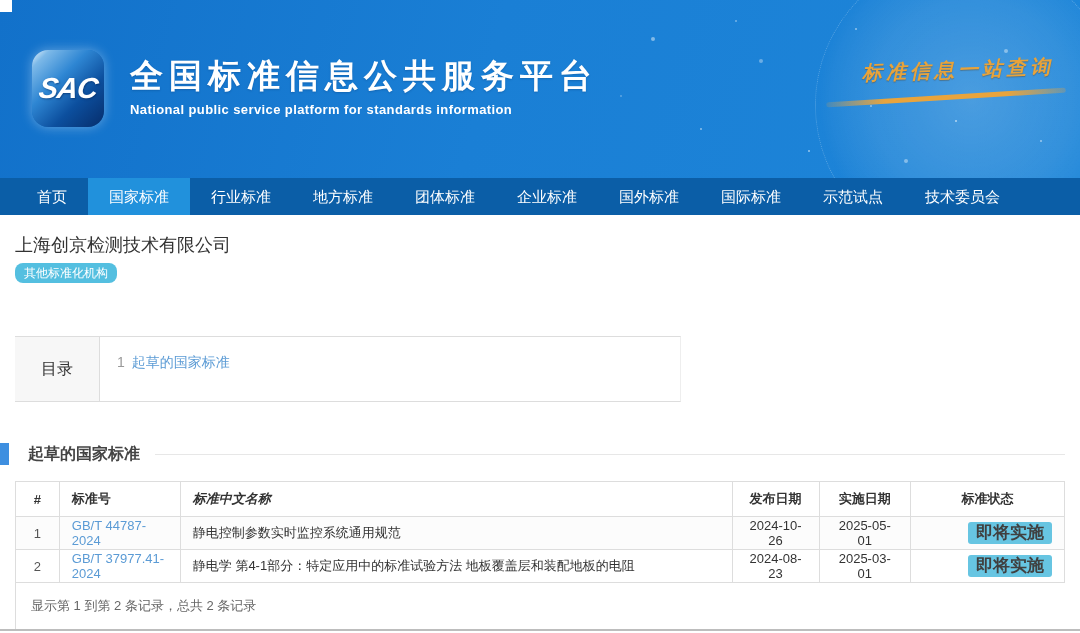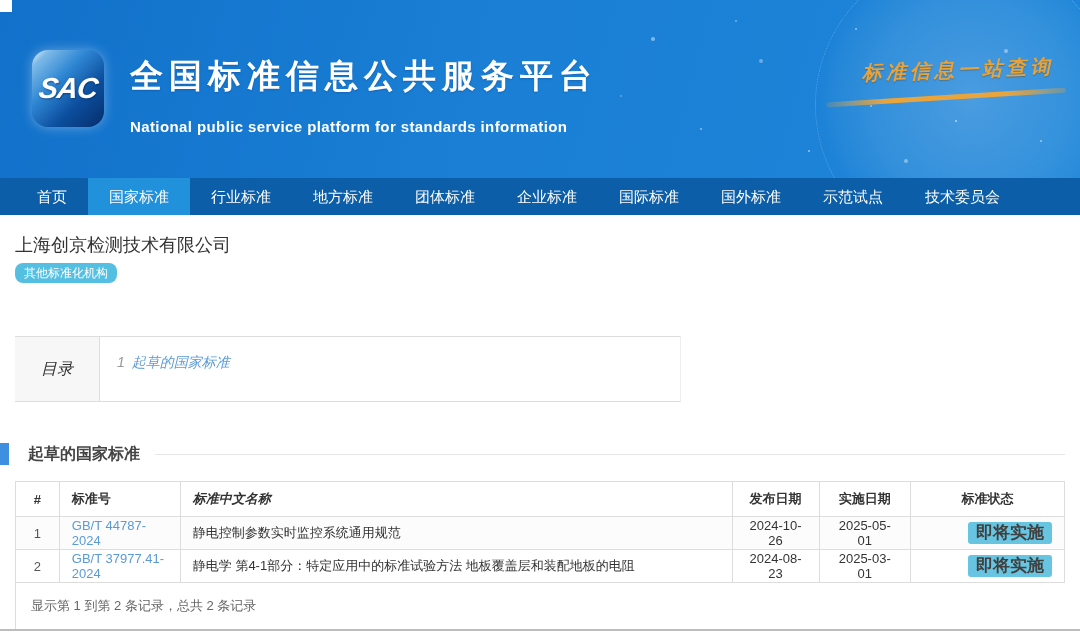--- a/index.html
+++ b/index.html
@@ -20,39 +20,39 @@
           1040px 140px 0 0 rgba(255,255,255,.5), 870px 105px 0 0 rgba(255,255,255,.45),
           620px 95px 0 0 rgba(255,255,255,.3), 735px 20px 0 0 rgba(255,255,255,.4); }
   .logo { position:absolute; left:32px; top:50px; width:72px; height:77px; border-radius:16px;
           background:linear-gradient(135deg,#f0f7fd 0%, #7db9e8 12%, #2e86d3 38%, #0c4f9e 66%, #062d6b 100%);
           box-shadow:0 0 12px rgba(255,255,255,.35);
           display:flex; align-items:center; justify-content:center; }
   .logo span { color:#ffffff; font-weight:bold; font-style:italic; font-size:29px; letter-spacing:-1px;
                transform:skewX(-8deg); text-shadow:1px 1px 2px rgba(0,30,80,.5); }
   .title-wrap { position:absolute; left:130px; top:54px; color:#ffffff; }
   .title-cn { font-size:33px; font-weight:bold; letter-spacing:6px; text-shadow:0 1px 2px rgba(0,40,90,.25); }
-  .title-en { font-size:15px; font-weight:bold; letter-spacing:.4px; margin-top:19px; }
+  .title-en { font-size:13px; font-weight:bold; letter-spacing:.4px; margin-top:3px; }
   .slogan { position:absolute; left:862px; top:56px; width:220px; color:#e7a33b; font-size:20px; font-weight:bold;
             font-style:italic; letter-spacing:4px; transform:rotate(-2deg); text-shadow:0 1px 1px rgba(90,50,0,.35); }
   .swoosh { position:absolute; left:826px; top:95px; width:240px; height:5px; border-radius:3px; transform:rotate(-3.5deg);
             background:linear-gradient(90deg, rgba(233,164,60,.15), #e9a43c 25%, #e9a43c 75%, rgba(233,164,60,.25)); }
 
   
   .nav { height:37px; background:#0b5ea7; display:flex; align-items:stretch; padding-left:16px; }
   .nav-item { color:#ffffff; font-size:15px; line-height:37px; padding:0 21px; cursor:pointer; white-space:nowrap; }
   .nav-item.active { background:#2191dc; }
 
   
   .content { padding:18px 15px 0 15px; }
   .org-name { font-size:18px; color:#333333; font-weight:normal; line-height:24px; }
   .org-badge { display:inline-block; margin-top:6px; background:#54bfe0; color:#ffffff; font-size:12px;
                line-height:16px; padding:2px 9px; border-radius:8px; }
 
   .toc-box { margin-top:53px; width:666px; height:66px; display:flex;
-             border-top:1px solid #dddddd; border-bottom:1px solid #dddddd; border-right:1px solid #eeeeee;font-style:italic; }
+             border-top:1px solid #dddddd; border-bottom:1px solid #dddddd; border-right:1px solid #eeeeee; }
   .toc-left { width:85px; background:#f7f7f7; border-right:1px solid #dddddd; display:flex; align-items:center;
               justify-content:center; font-size:16px; color:#333333; }
   .toc-right { flex:1; padding:17px 0 0 17px; font-size:14px; }
   .toc-index { color:#999999; margin-right:7px; }
   .toc-link { color:#5b9bd5; text-decoration:none; cursor:pointer; }
 
   .section-head { display:flex; align-items:center; margin:41px 0 0 -15px; height:22px; }
   .section-marker { width:9px; height:22px; background:#3e8fe0; }
   .section-title { font-size:16px; font-weight:bold; color:#444444; margin-left:19px; white-space:nowrap; }
   .section-rule { flex:1; height:1px; background:#e7e7e7; margin-left:15px; margin-right:0; }
@@ -92,22 +92,22 @@
   <div class="swoosh"></div>
 </div>
 
 <div class="nav">
   <div class="nav-item">首页</div>
   <div class="nav-item active">国家标准</div>
   <div class="nav-item">行业标准</div>
   <div class="nav-item">地方标准</div>
   <div class="nav-item">团体标准</div>
   <div class="nav-item">企业标准</div>
+  <div class="nav-item">国外标准</div>
   <div class="nav-item">国际标准</div>
-  <div class="nav-item">国外标准</div>
   <div class="nav-item">示范试点</div>
   <div class="nav-item">技术委员会</div>
 </div>
 
 <div class="content">
 
   <h1 class="org-name">上海创京检测技术有限公司</h1>
   <span class="org-badge">其他标准化机构</span>
 
   <div class="toc-box">

